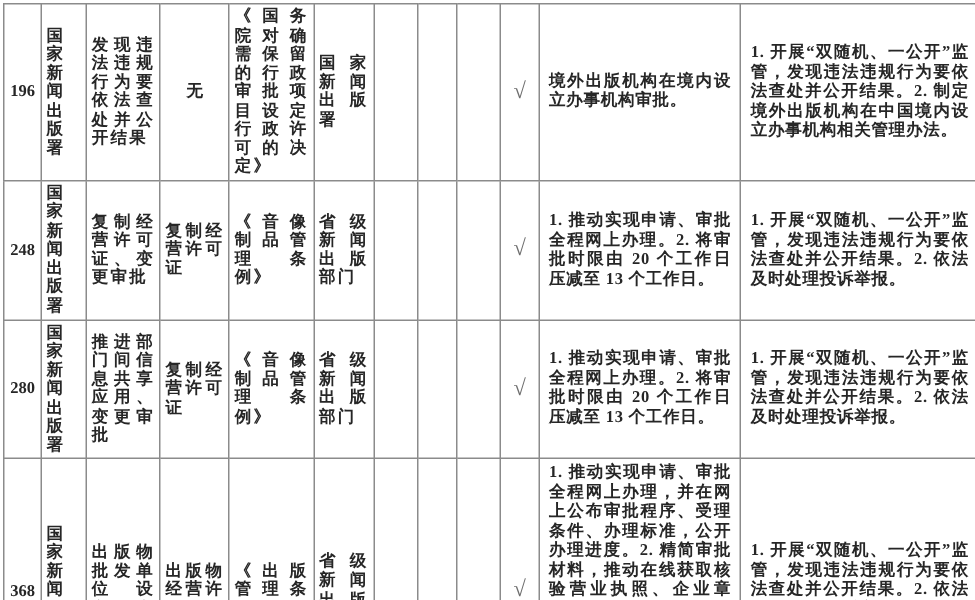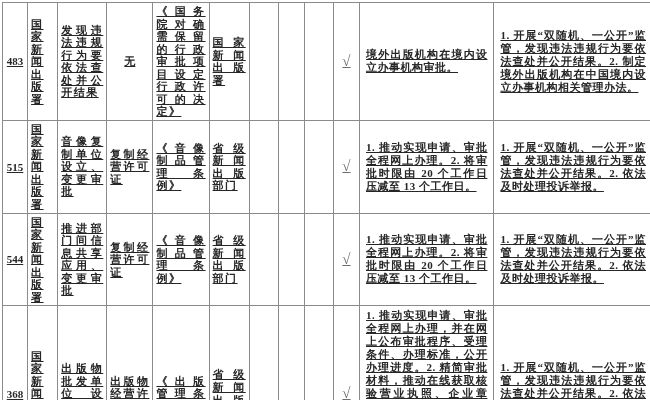--- a/index.html
+++ b/index.html
@@ -18,21 +18,20 @@
     border-collapse:collapse;table-layout:fixed;
     width:651px;margin:2px 0 0 2px;
   }
   td{
     border:1px solid var(--border);
     vertical-align:middle;
     color:var(--text);
     font-weight:600;
     overflow:hidden;
     box-sizing:border-box;
-    text-decoration:underline;
   }
   tr.r0{height:91px;}
   tr.r1{height:72px;}
   tr.r2{height:72px;}
   tr.r3{height:168px;}
   td.num{
     text-align:center;font-size:11px;letter-spacing:0;
   }
   td.sm{
     font-size:11px;letter-spacing:1.5px;line-height:1.14;
@@ -63,49 +62,49 @@
         <col style="width:40px">
       <col style="width:29px">
         <col style="width:26px">
         <col style="width:29px">
       <col style="width:26px">
         <col style="width:134px">
         <col style="width:158px">
     </colgroup>
     <tbody>
       <tr class="r0">
-        <td class="num">483</td>
+        <td class="num">196</td>
         <td class="sm">国家新闻出版署</td>
         <td class="sm">发现违法违规行为要依法查处并公开结果</td>
         <td class="sm ctr">无</td>
         <td class="sm">《国务院对确需保留的行政审批项目设定行政许可的决定》</td>
         <td class="sm">国家新闻出版署</td>
         <td class="sm"></td>
         <td class="sm"></td>
         <td class="sm"></td>
         <td class="check">√</td>
         <td class="txt">境外出版机构在境内设立办事机构审批。</td>
         <td class="txt">1. 开展“双随机、一公开”监管，发现违法违规行为要依法查处并公开结果。2. 制定境外出版机构在中国境内设立办事机构相关管理办法。</td>
       </tr>
       <tr class="r1">
-        <td class="num">515</td>
+        <td class="num">248</td>
         <td class="sm">国家新闻出版署</td>
-        <td class="sm">音像复制单位设立、变更审批</td>
+        <td class="sm">复制经营许可证、变更审批</td>
         <td class="sm">复制经营许可证</td>
         <td class="sm">《音像制品管理条例》</td>
         <td class="sm">省级新闻出版部门</td>
         <td class="sm"></td>
         <td class="sm"></td>
         <td class="sm"></td>
         <td class="check">√</td>
         <td class="txt">1. 推动实现申请、审批全程网上办理。2. 将审批时限由 20 个工作日压减至 13 个工作日。</td>
         <td class="txt">1. 开展“双随机、一公开”监管，发现违法违规行为要依法查处并公开结果。2. 依法及时处理投诉举报。</td>
       </tr>
       <tr class="r2">
-        <td class="num">544</td>
+        <td class="num">280</td>
         <td class="sm">国家新闻出版署</td>
         <td class="sm">推进部门间信息共享应用、变更审批</td>
         <td class="sm">复制经营许可证</td>
         <td class="sm">《音像制品管理条例》</td>
         <td class="sm">省级新闻出版部门</td>
         <td class="sm"></td>
         <td class="sm"></td>
         <td class="sm"></td>
         <td class="check">√</td>
         <td class="txt">1. 推动实现申请、审批全程网上办理。2. 将审批时限由 20 个工作日压减至 13 个工作日。</td>

